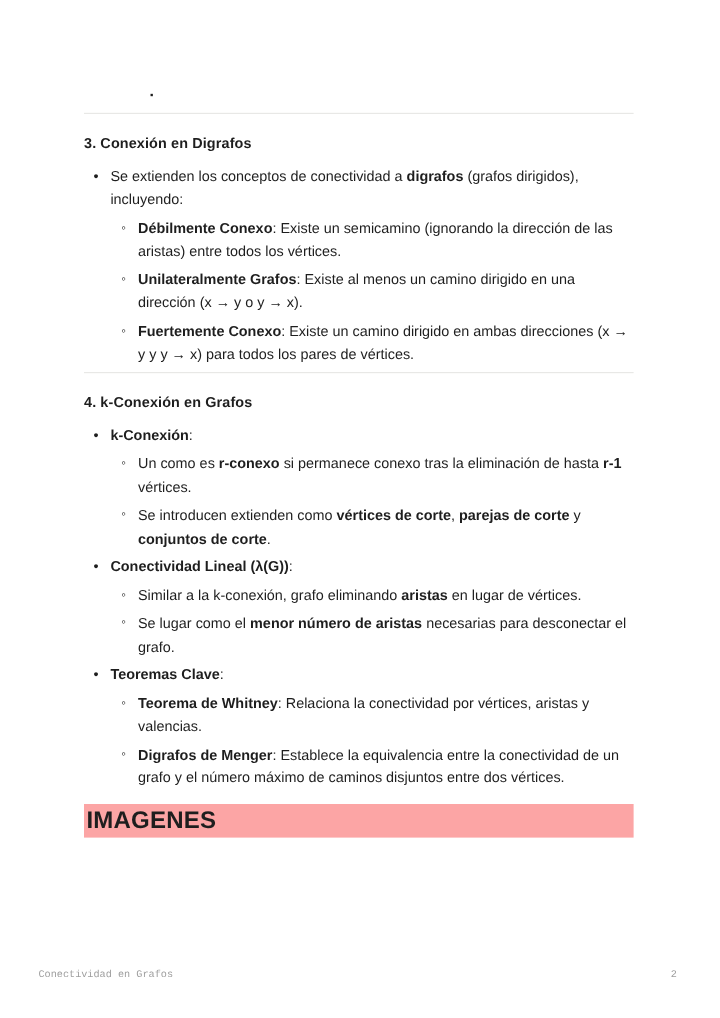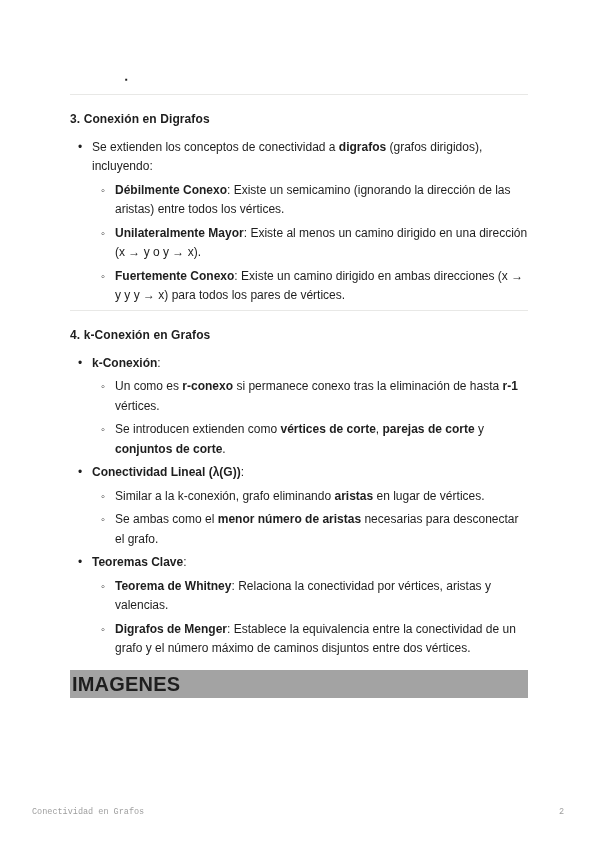--- a/index.html
+++ b/index.html
@@ -51,21 +51,21 @@
   }
   .h2 {
     font-size: 12px;
     line-height: 20px;
     font-weight: 700;
     margin: 14px 0 9px 0;
     letter-spacing: 0.1px;
   }
   .h1-band {
     margin-top: 11px;
-    background: #a3a3a3;
+    background: #fca5a5;
     padding: 3px 2px;
   }
   .h1-band .h1-text {
     font-size: 20px;
     line-height: 22px;
     font-weight: 700;
     letter-spacing: 0.2px;
   }
   .h3 {
     font-size: 15px;
@@ -105,21 +105,21 @@
       <span class="li-text"><span>Se extienden los conceptos de conectividad a </span><b>digrafos</b><span> (grafos dirigidos), incluyendo:</span></span>
     </div>
 
     <div class="li l2">
       <span class="marker m2">◦</span>
       <span class="li-text"><b>Débilmente Conexo</b><span>: Existe un semicamino (ignorando la dirección de las aristas) entre todos los vértices.</span></span>
     </div>
 
     <div class="li l2">
       <span class="marker m2">◦</span>
-      <span class="li-text"><b>Unilateralmente Mayor</b><span>: Existe al menos un camino dirigido en una dirección (x → y o y → x).</span></span>
+      <span class="li-text"><b>Unilateralmente Grafos</b><span>: Existe al menos un camino dirigido en una dirección (x → y o y → x).</span></span>
     </div>
 
     <div class="li l2">
       <span class="marker m2">◦</span>
       <span class="li-text"><b>Fuertemente Conexo</b><span>: Existe un camino dirigido en ambas direcciones (x → y y y → x) para todos los pares de vértices.</span></span>
     </div>
 
     <div class="divider"></div>
 
     <div class="h2">4. k-Conexión en Grafos</div>
@@ -144,21 +144,21 @@
       <span class="li-text"><b>Conectividad Lineal (λ(G))</b><span>:</span></span>
     </div>
 
     <div class="li l2">
       <span class="marker m2">◦</span>
       <span class="li-text"><span>Similar a la k-conexión, grafo eliminando </span><b>aristas</b><span> en lugar de vértices.</span></span>
     </div>
 
     <div class="li l2">
       <span class="marker m2">◦</span>
-      <span class="li-text"><span>Se ambas como el </span><b>menor número de aristas</b><span> necesarias para desconectar el grafo.</span></span>
+      <span class="li-text"><span>Se lugar como el </span><b>menor número de aristas</b><span> necesarias para desconectar el grafo.</span></span>
     </div>
 
     <div class="li l1">
       <span class="marker m1">•</span>
       <span class="li-text"><b>Teoremas Clave</b><span>:</span></span>
     </div>
 
     <div class="li l2">
       <span class="marker m2">◦</span>
       <span class="li-text"><b>Teorema de Whitney</b><span>: Relaciona la conectividad por vértices, aristas y valencias.</span></span>

